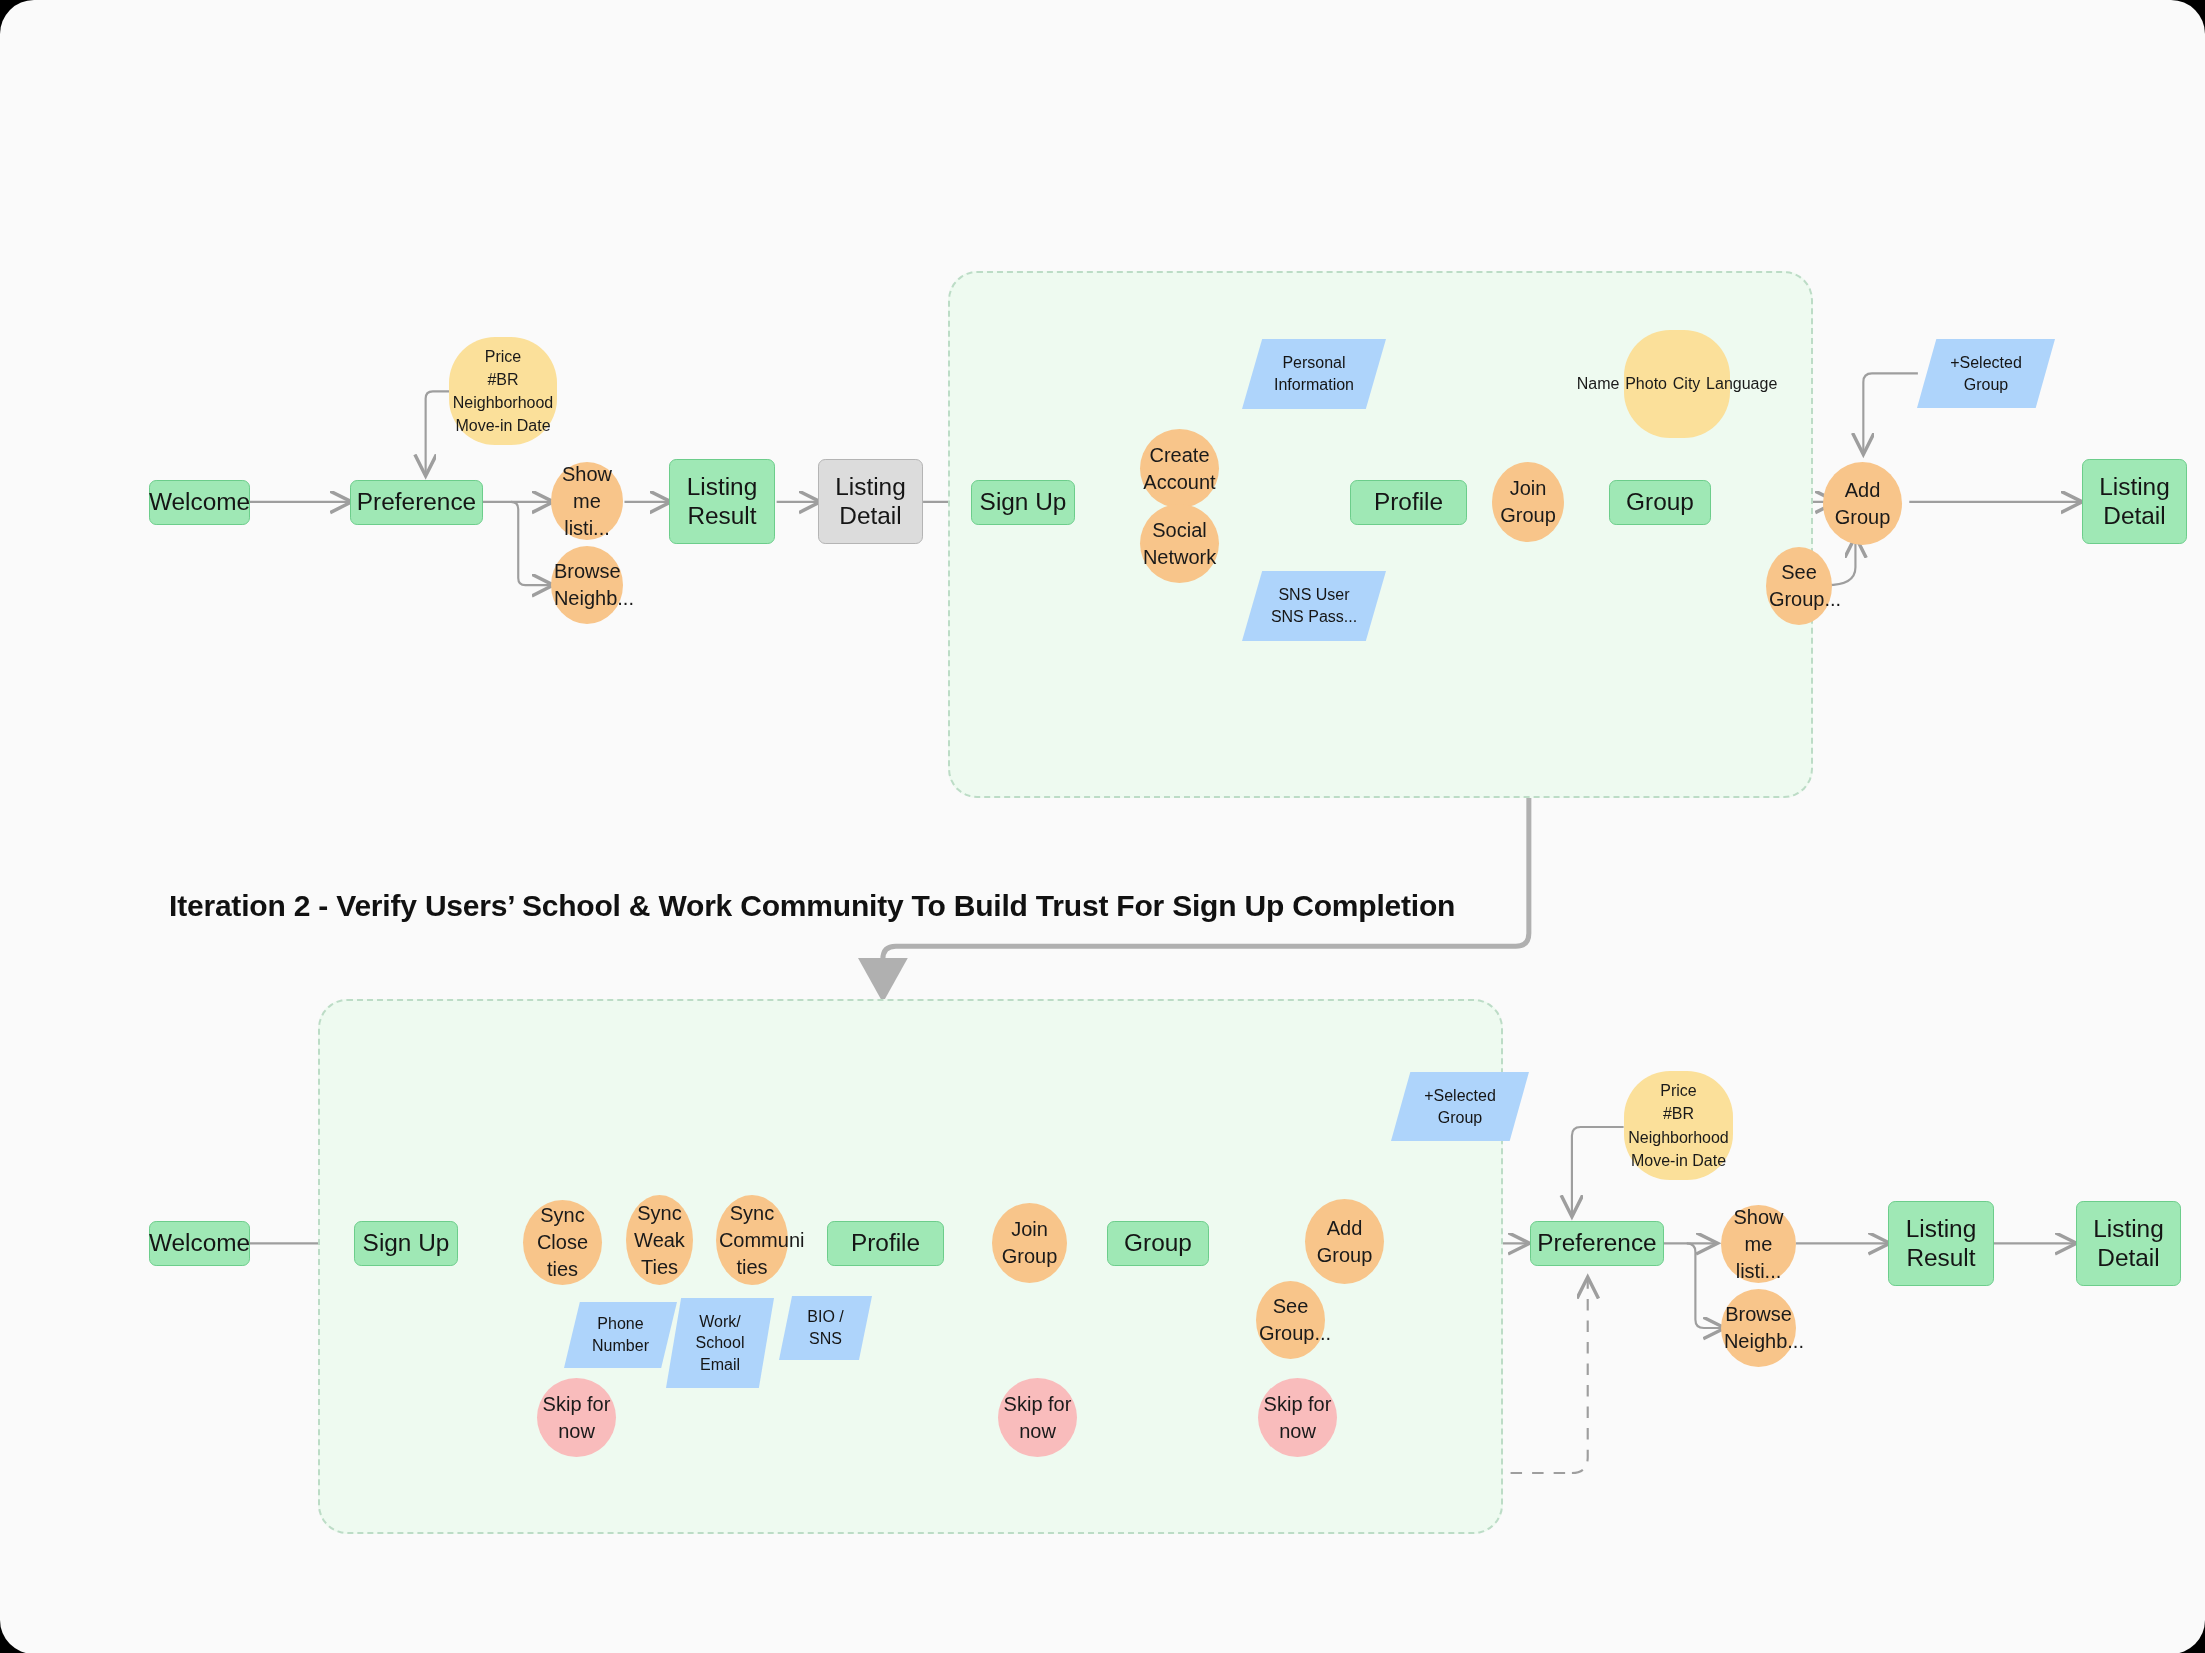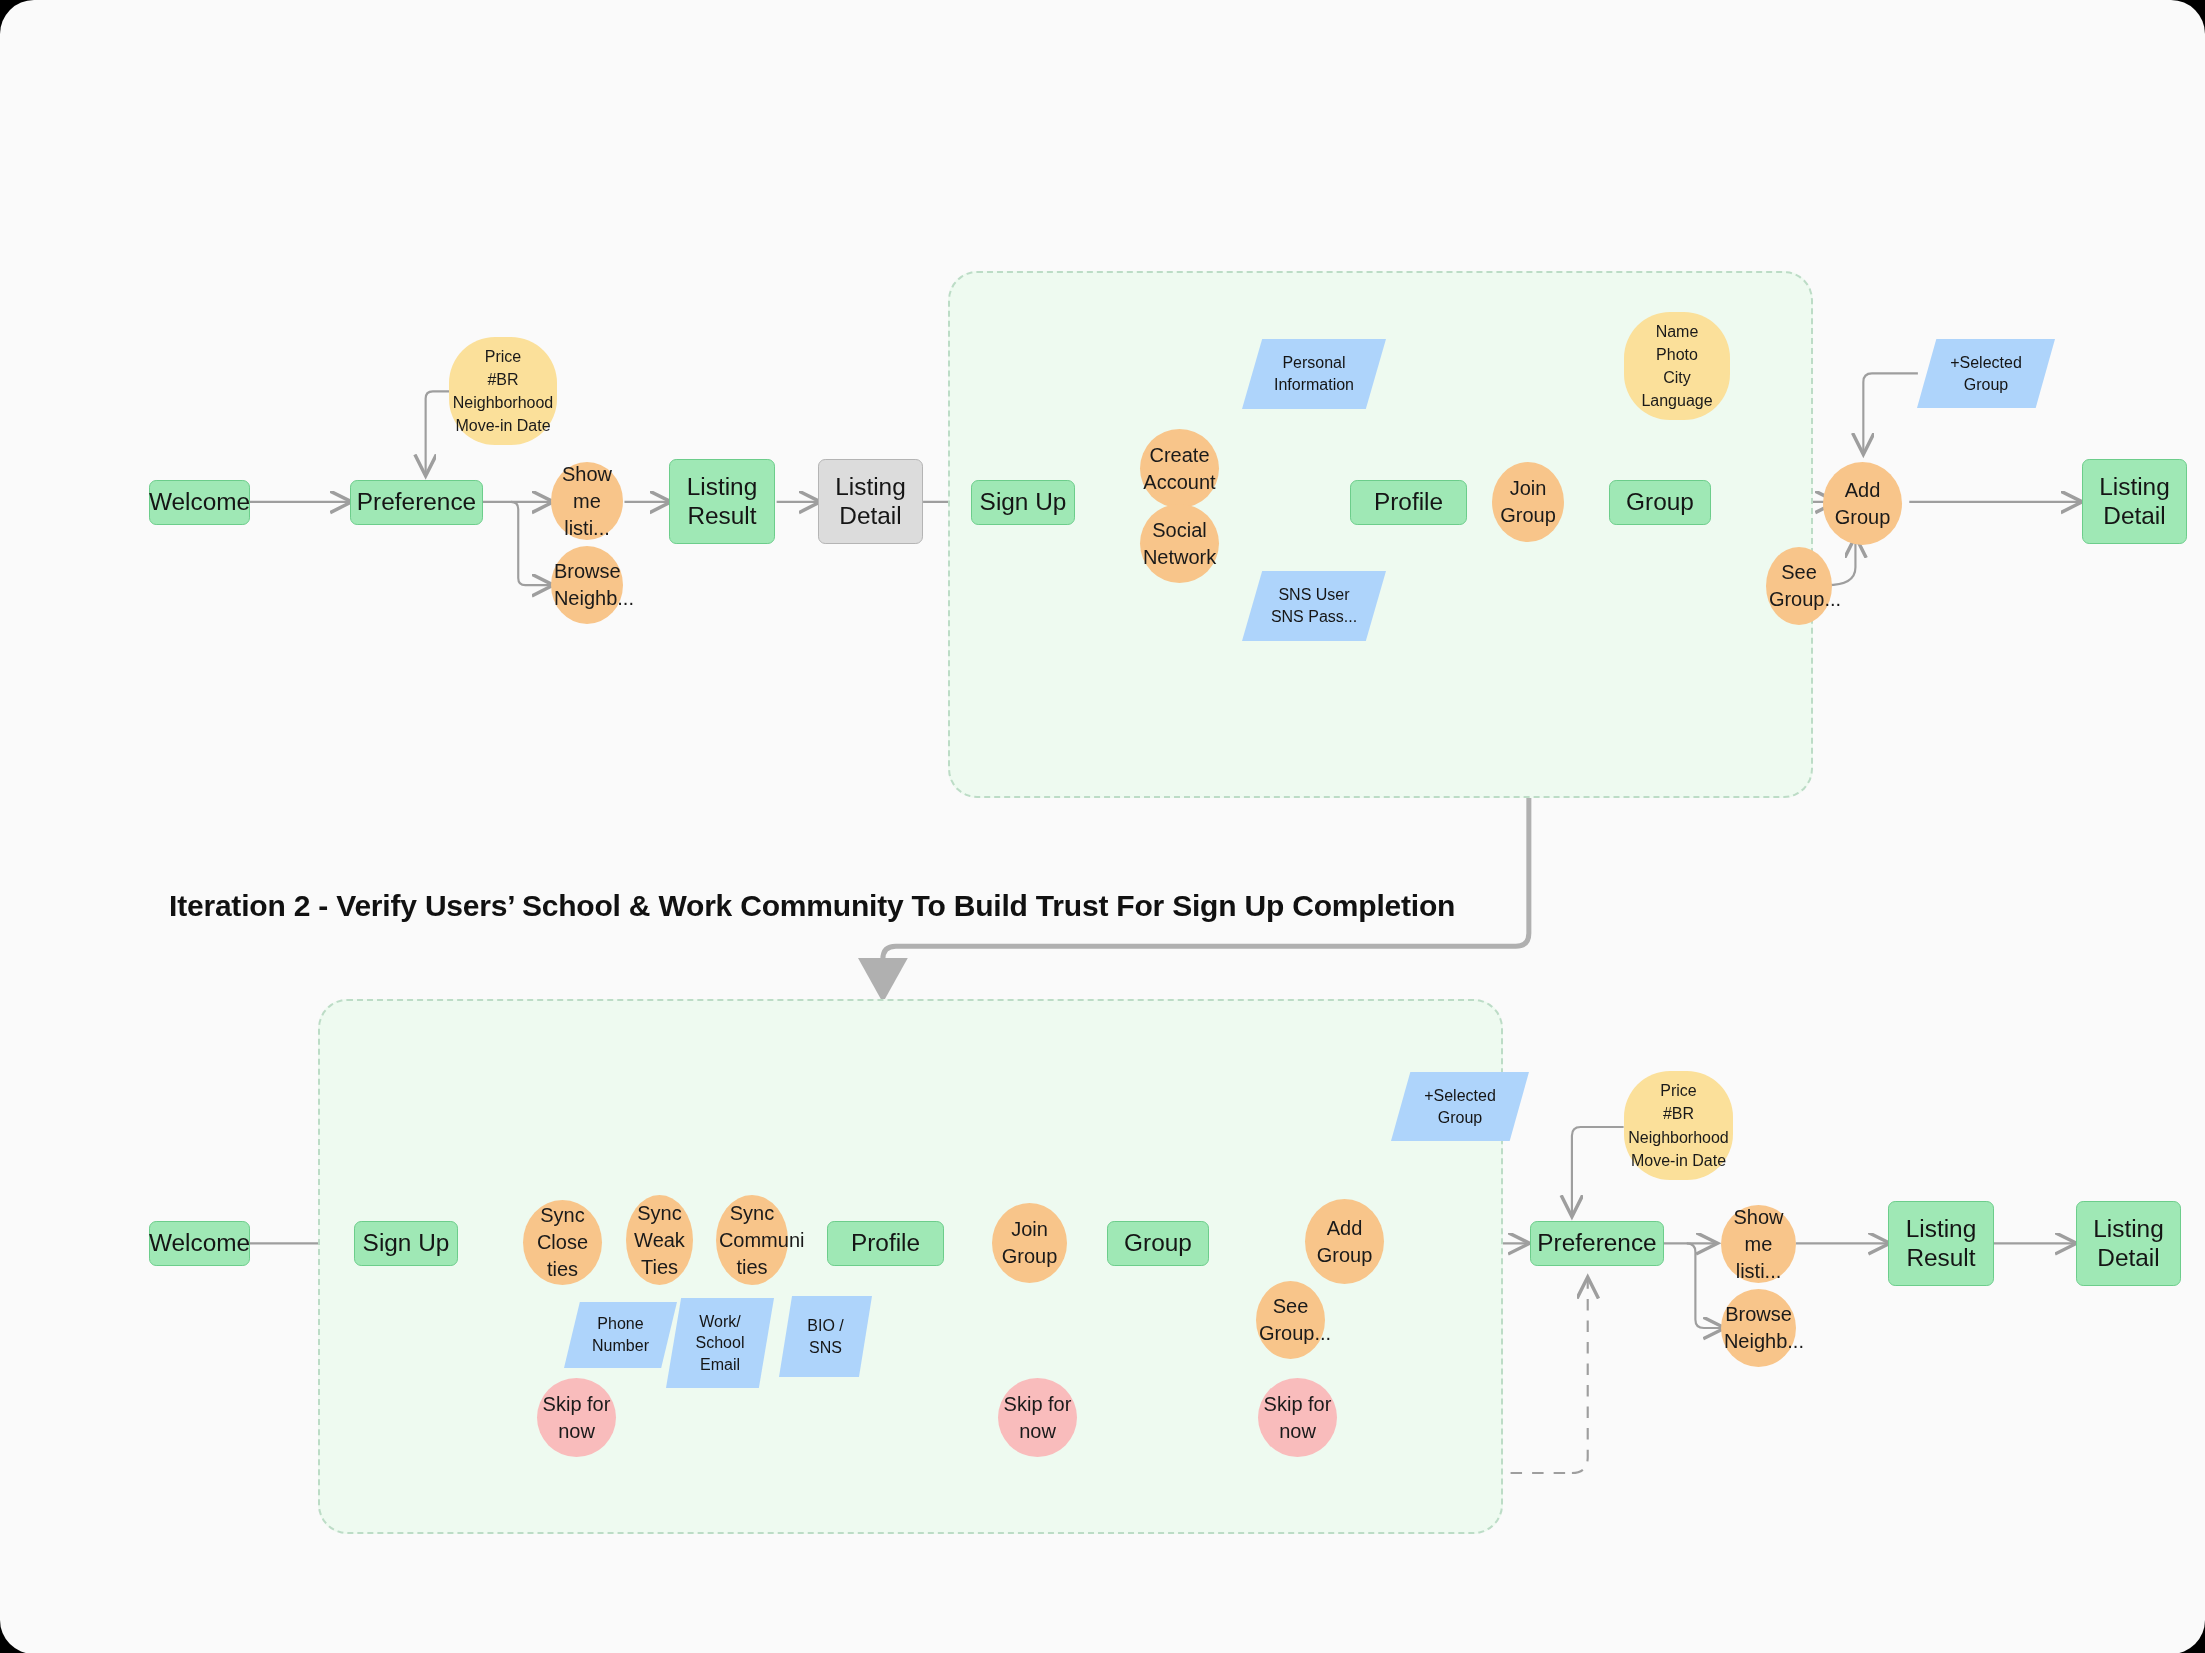--- a/index.html
+++ b/index.html
@@ -186,21 +186,21 @@
     <span>SNS Pass...</span>
   </div>
 
   <div class="node rect" style="left:1350px;top:480px;width:117px;height:45px;">Profile</div>
 
   <div class="node ellipse" style="left:1492px;top:462px;width:72px;height:80px;flex-direction:column;">
     <span>Join</span>
     <span>Group</span>
   </div>
 
-  <div class="node pill" style="left:1624px;top:312px;width:106px;height:108px;flex-direction:column;">
+  <div class="node pill" style="left:1624px;top:330px;width:106px;height:108px;flex-direction:row;">
     <span>Name</span>
     <span>Photo</span>
     <span>City</span>
     <span>Language</span>
   </div>
 
   <div class="node rect" style="left:1609px;top:480px;width:102px;height:45px;">Group</div>
 
   <div class="node ellipse" style="left:1766px;top:547px;width:66px;height:78px;flex-direction:column;">
     <span>See</span>
@@ -251,21 +251,21 @@
     <span>Phone</span>
     <span>Number</span>
   </div>
 
   <div class="node para" style="left:666px;top:1286px;width:108px;height:90px;flex-direction:column;margin-top:12px;">
     <span>Work/</span>
     <span>School</span>
     <span>Email</span>
   </div>
 
-  <div class="node para" style="left:779px;top:1296px;width:93px;height:81px;flex-direction:column;">
+  <div class="node para" style="left:779px;top:1296px;width:93px;height:64px;flex-direction:column;">
     <span>BIO /</span>
     <span>SNS</span>
   </div>
 
   <div class="node ellipse pink" style="left:537px;top:1378px;width:79px;height:79px;flex-direction:column;">
     <span>Skip for</span>
     <span>now</span>
   </div>
 
   <div class="node rect" style="left:827px;top:1221px;width:117px;height:45px;">Profile</div>

